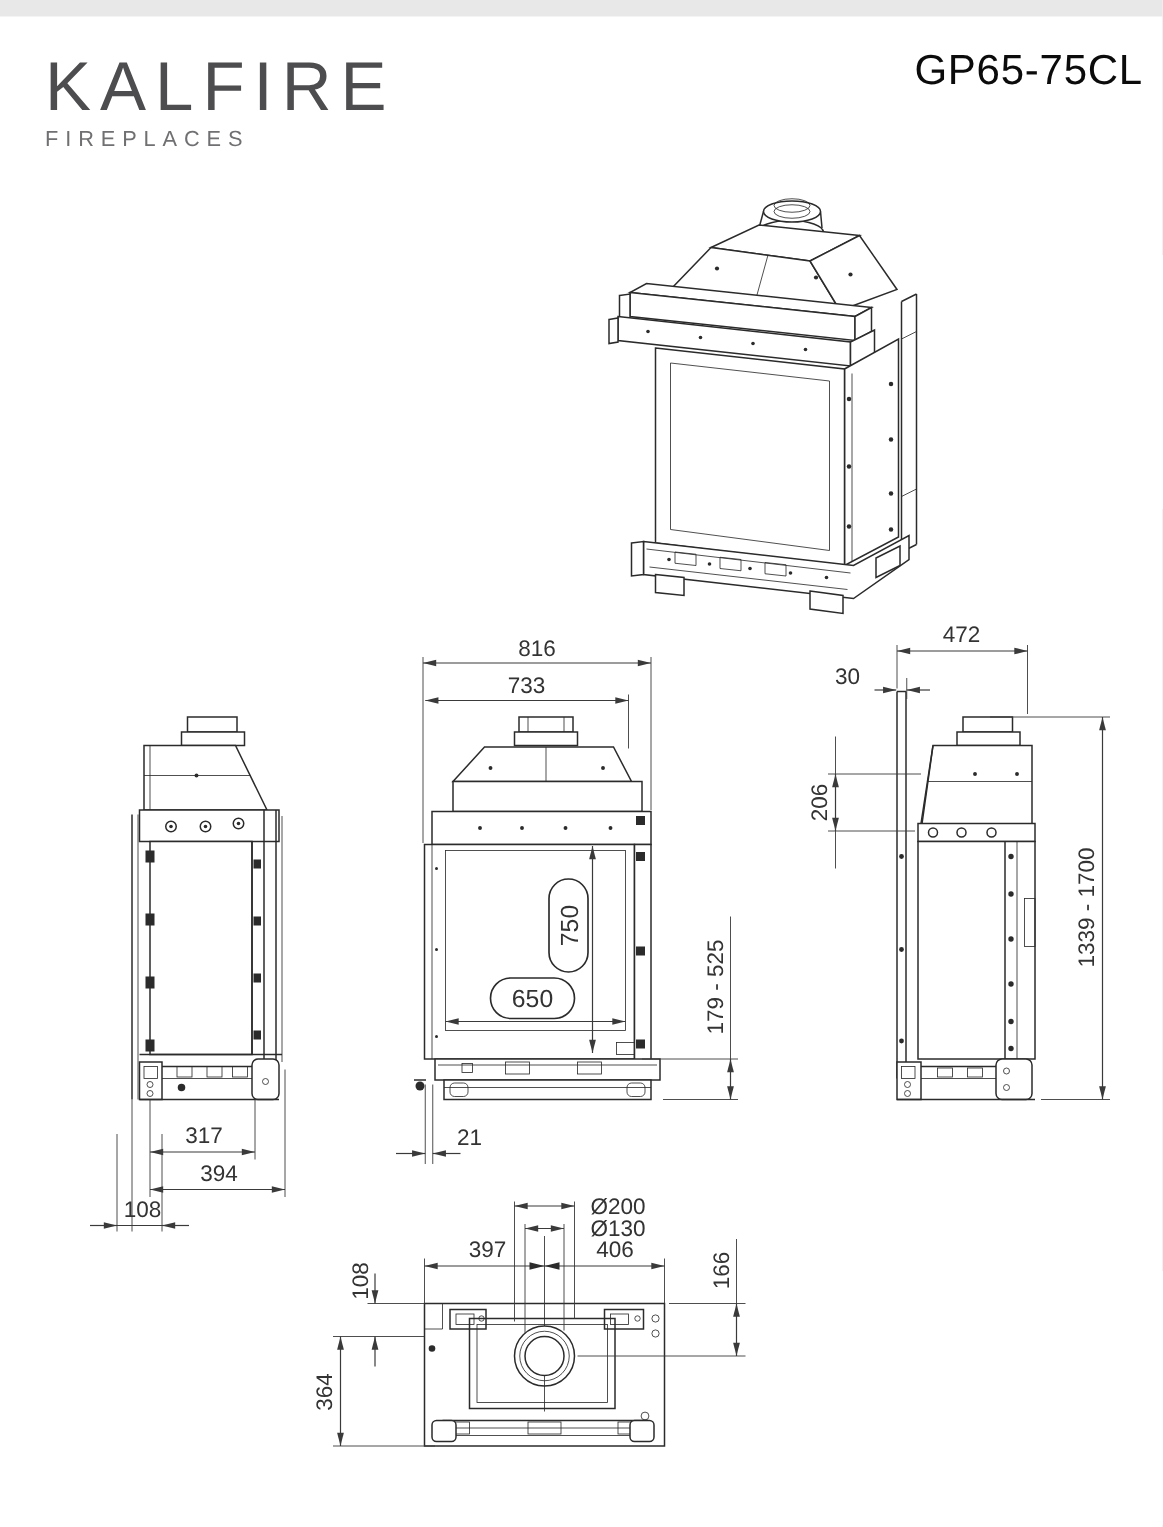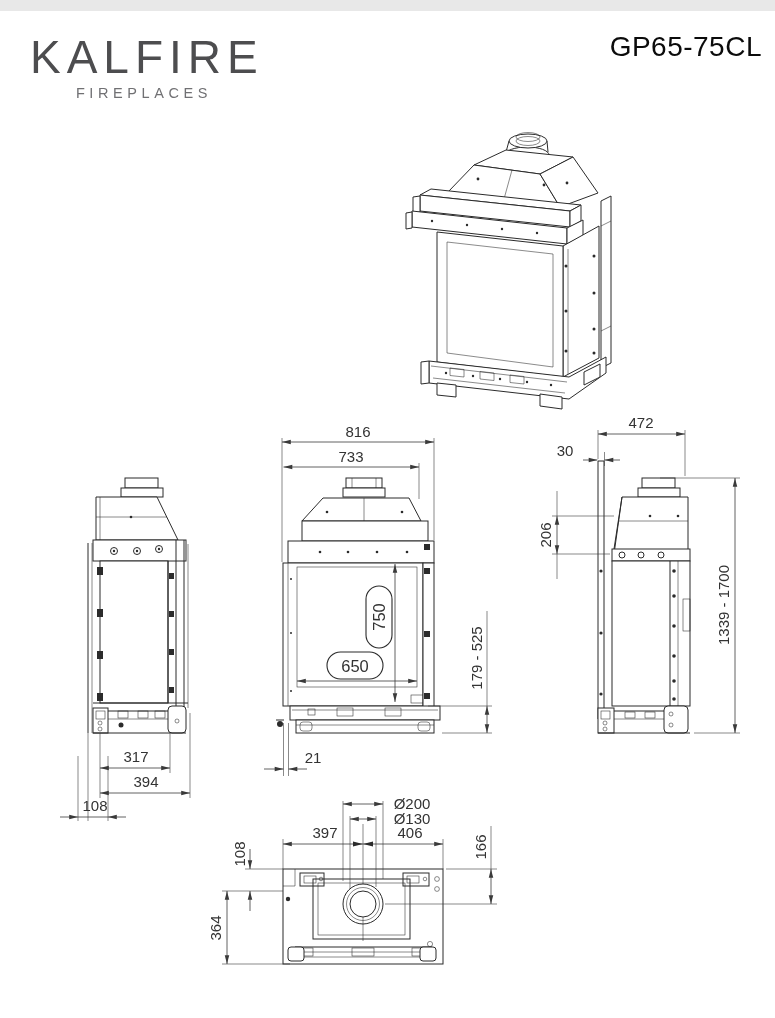--- a/index.html
+++ b/index.html
@@ -7,21 +7,21 @@
     position:relative; width:775px; height:1014px; margin:11px auto;
     background:#ffffff; overflow:hidden;
     font-family:"Liberation Sans", sans-serif;
   }
   .logo { position:absolute; left:30px; top:22px; width:230px; }
   .logo .brand {
     font-size:46px; line-height:1.05; letter-spacing:6px;
     color:#4d4d4f; font-weight:400;
   }
   .logo .brand-sub {
-    margin-top:4px; text-align:center; font-size:14.5px;
+    margin-top:4px; text-align:left; font-size:14.5px;
     letter-spacing:4.6px; color:#707073; font-weight:400;
     padding-right:2px;
   }
   .model {
     position:absolute; right:13px; top:20px;
     font-size:28px; color:#0b0b0b; letter-spacing:0.5px; font-weight:400;text-align:center;
   }
   svg text { font-family:"Liberation Sans", sans-serif; }
   .ln  { fill:none; stroke:#2b2b2b; stroke-width:1; }
   .lt  { fill:none; stroke:#2b2b2b; stroke-width:.55; }

